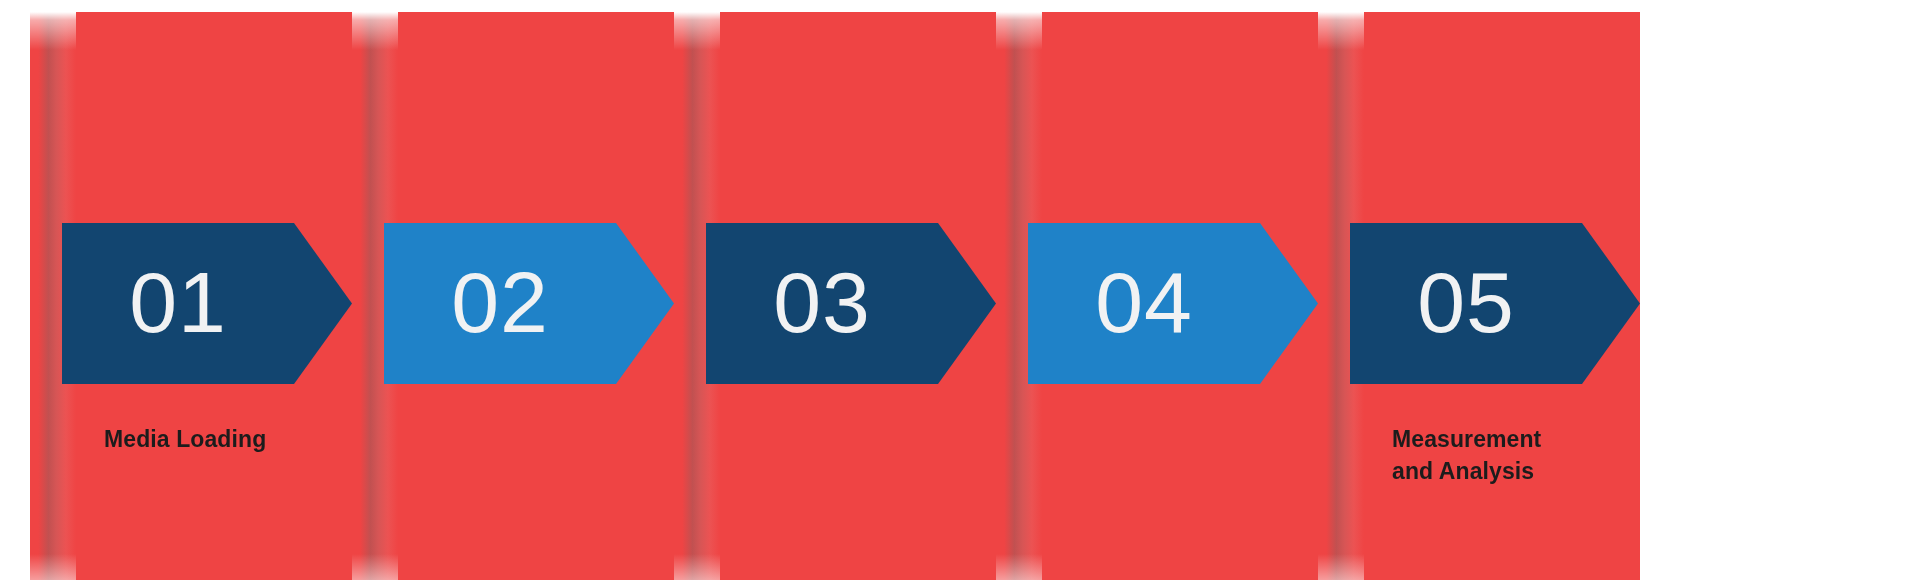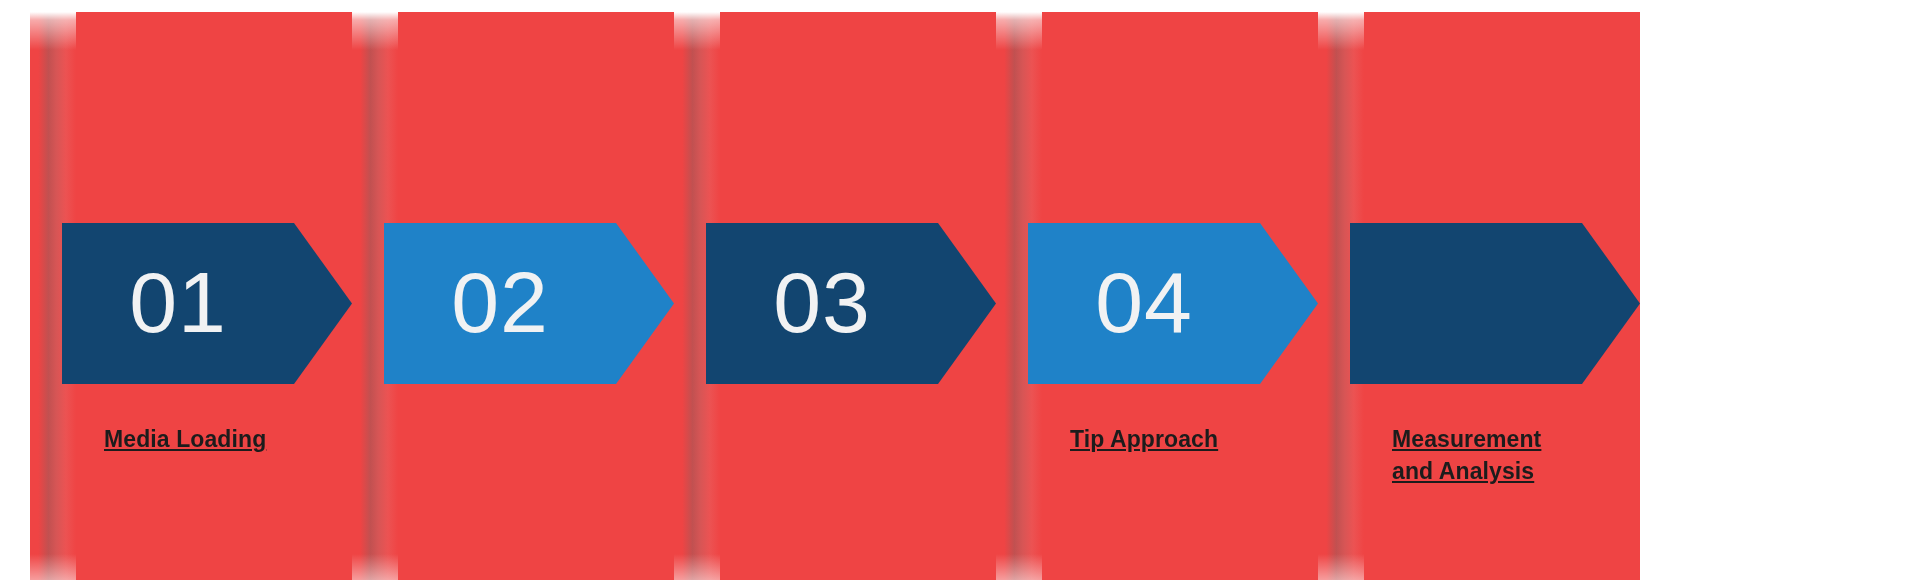--- a/index.html
+++ b/index.html
@@ -104,21 +104,20 @@
     top: 412px;
     left: 74px;
     width: 250px;
     color: #1c1c1c;
     font-family: "Liberation Sans", sans-serif;
     font-size: 23px;
     font-weight: bold;
     line-height: 1.38;
     letter-spacing: 0.1px;
     white-space: pre-line;
-    text-decoration: underline;
   }
 </style>
 </head>
 <body>
 
 <div id="stage">
     <div class="panel" style="left: 30px;">
       <div class="panel-shadow"></div>
       <div class="arrow">
         <svg viewBox="0 0 290 161" xmlns="http://www.w3.org/2000/svg">
@@ -147,25 +146,25 @@
       <div class="arrow-number">03</div>
     </div>
     <div class="panel" style="left: 996px;">
       <div class="panel-shadow"></div>
       <div class="arrow">
         <svg viewBox="0 0 290 161" xmlns="http://www.w3.org/2000/svg">
           <polygon points="0,0 232,0 290,80.5 232,161 0,161" fill="#1f82c8"></polygon>
         </svg>
       </div>
       <div class="arrow-number">04</div>
-      <div class="step-label">Tip Approach</div>
     </div>
     <div class="panel" style="left: 1318px;">
       <div class="panel-shadow"></div>
       <div class="arrow">
         <svg viewBox="0 0 290 161" xmlns="http://www.w3.org/2000/svg">
           <polygon points="0,0 232,0 290,80.5 232,161 0,161" fill="#124570"></polygon>
         </svg>
       </div>
+      <div class="arrow-number">05</div>
       <div class="step-label">Measurement
 and Analysis</div>
     </div>
   </div>
 
 </body></html>

